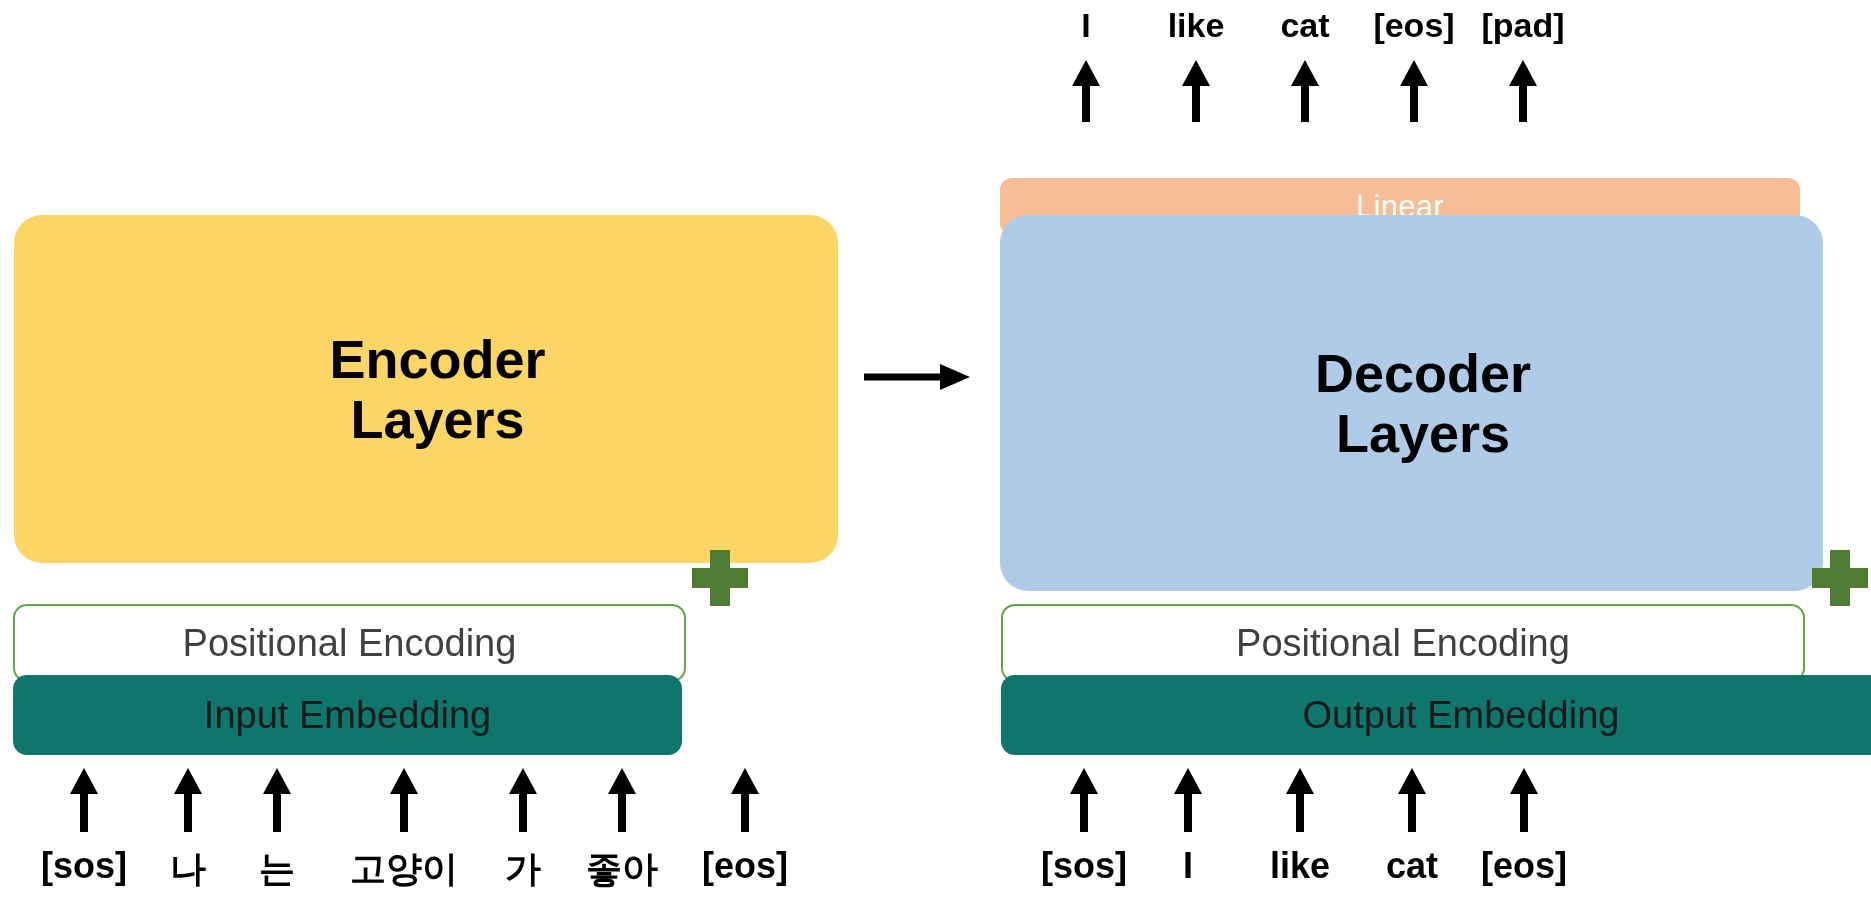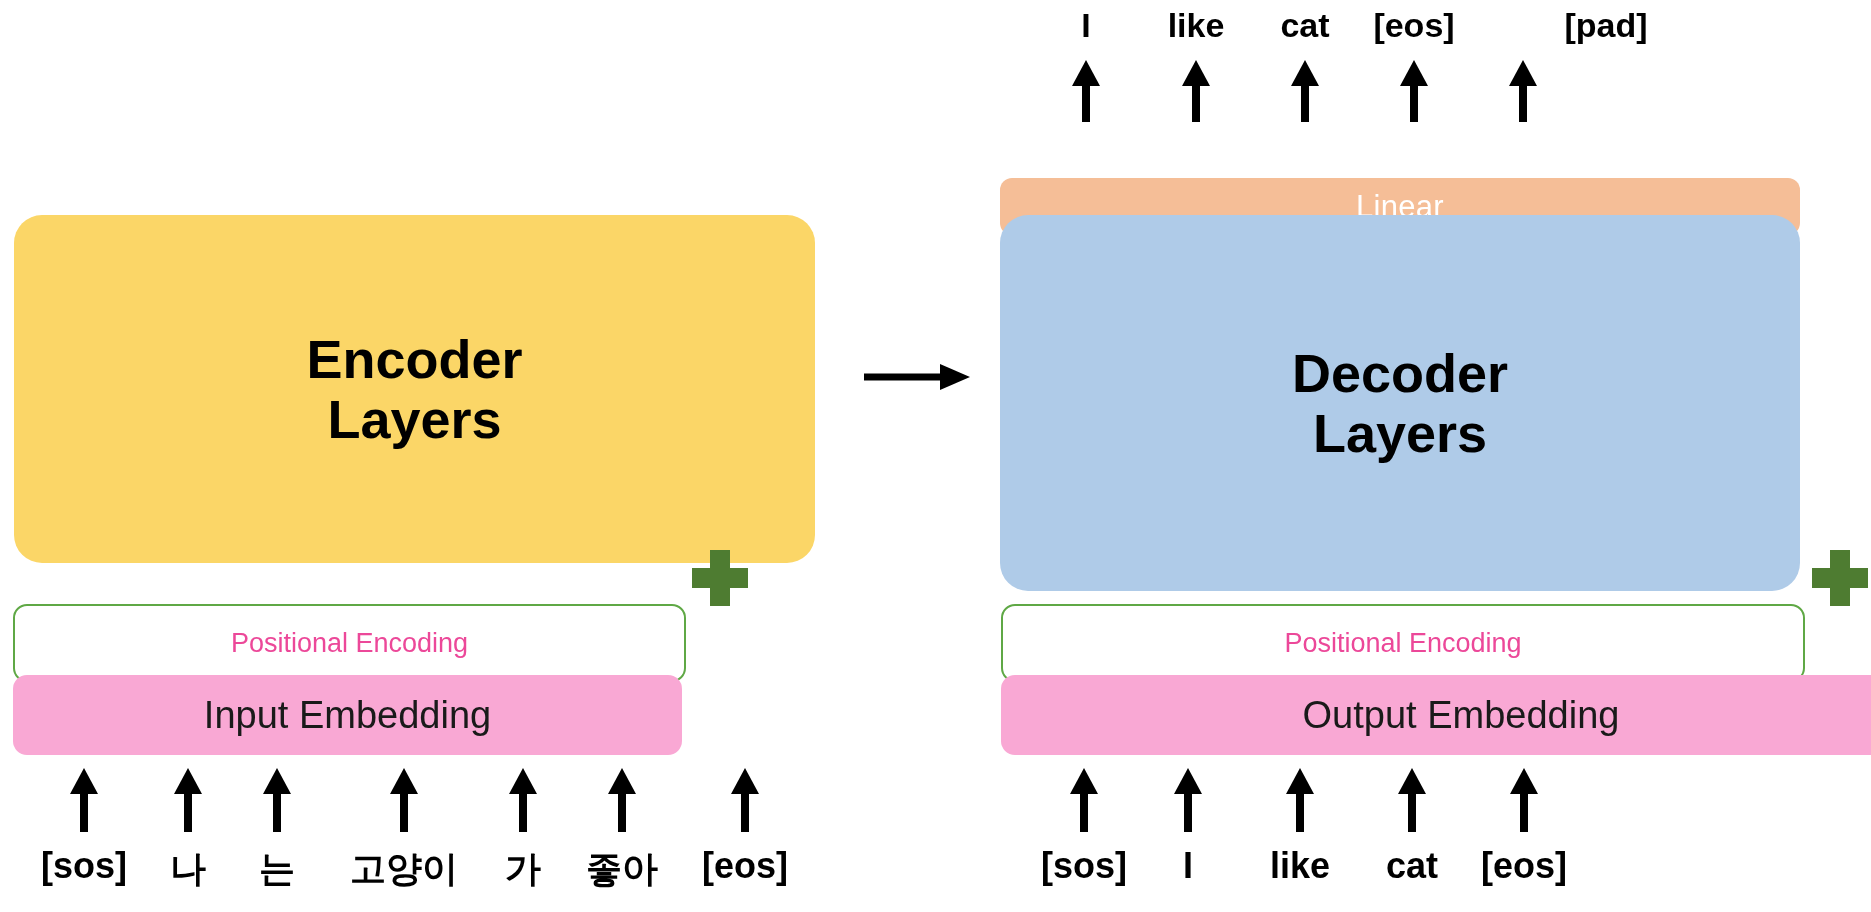--- a/index.html
+++ b/index.html
@@ -14,48 +14,49 @@
   
   .layer-block{
     border-radius:28px;
     display:flex;align-items:center;justify-content:center;
     text-align:center;
     font-weight:bold;
     font-size:54px;
     line-height:1.12;
     color:#000000;
     white-space:pre-line;
+    padding-left:23px;
   }
   .encoder-block{left:14px;top:215px;width:801px;height:348px;background:#FBD667;}
   .decoder-block{left:1000px;top:215px;width:800px;height:376px;background:#AFCBE8;}
 
   
   .linear-block{
     left:1000px;top:134px;width:800px;height:57px;
     background:#F5BE97;border-radius:12px;
     display:flex;align-items:center;justify-content:center;
     font-size:31px;color:#ffffff;letter-spacing:.3px;margin-top:44px;
   }
 
   
   .pe-block{
     height:74px;
     border:2.5px solid #5FA845;
     border-radius:14px;
     background:#ffffff;
     display:flex;align-items:center;justify-content:center;
-    font-size:27px;color:#ec4899;
+    font-size:38px;color:#404040;
   }
   .pe-left{left:13px;top:604px;width:669px;}
   .pe-right{left:1001px;top:604px;width:800px;}
 
   
   .emb-block{
     height:80px;
-    background:#f9a8d4;
+    background:#0f766e;
     border-radius:14px;
     display:flex;align-items:center;justify-content:center;
     font-size:38px;color:#1a1a1a;
   }
   .emb-left{left:13px;top:675px;width:669px;}
   .emb-right{left:1001px;top:675px;width:920px;}
 
   
   .plus{position:absolute;width:56px;height:56px;}
   .plus::before,.plus::after{
@@ -95,21 +96,21 @@
 </head>
 <body>
 
 <div class="stage">
 
   <div id="output-tokens">
       <div class="token-out" style="left: 1086px; top: 6px;">I</div>
       <div class="token-out" style="left: 1196px; top: 6px;">like</div>
       <div class="token-out" style="left: 1305px; top: 6px;">cat</div>
       <div class="token-out" style="left: 1414px; top: 6px;">[eos]</div>
-      <div class="token-out" style="left: 1606px; top: 6px;">[pad]</div>
+      <div class="token-out" style="left: 1523px; top: 6px;">[pad]</div>
     </div>
   <div id="output-arrows">
       <div class="uparrow" style="left: 1071px; top: 60px;"><svg width="30" height="62" viewBox="0 0 30 62" aria-hidden="true">
           <rect x="11" y="20" width="8" height="42" fill="#000000"></rect>
           <polygon points="15,0 29,26 1,26" fill="#000000"></polygon>
         </svg></div>
       <div class="uparrow" style="left: 1181px; top: 60px;"><svg width="30" height="62" viewBox="0 0 30 62" aria-hidden="true">
           <rect x="11" y="20" width="8" height="42" fill="#000000"></rect>
           <polygon points="15,0 29,26 1,26" fill="#000000"></polygon>
         </svg></div>

